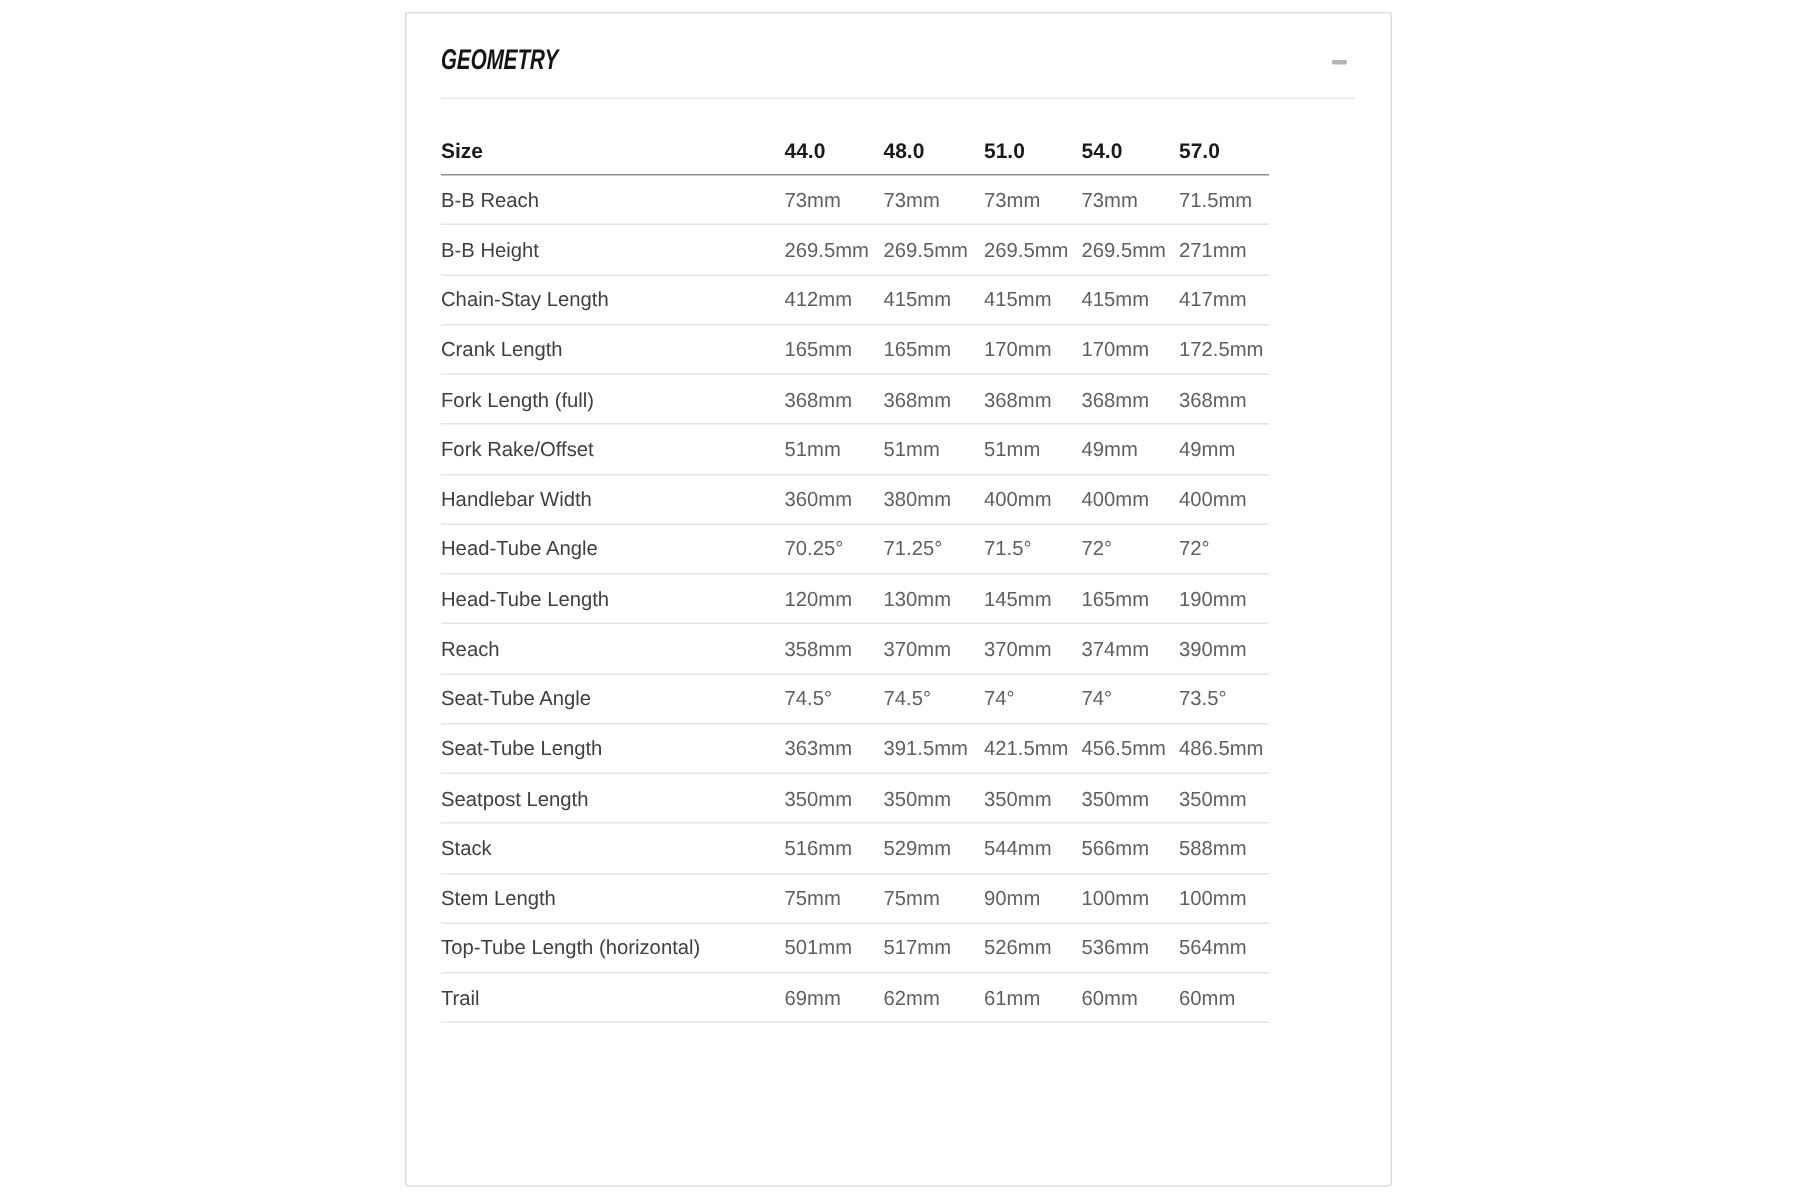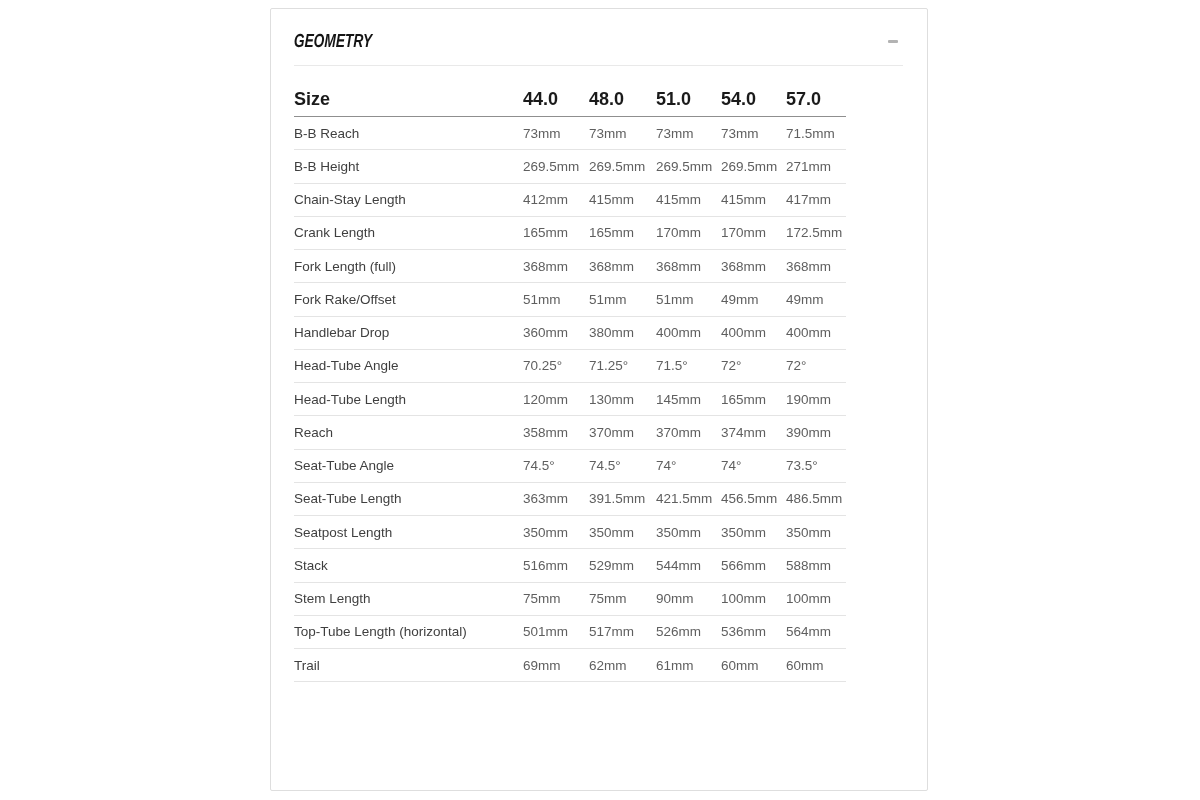--- a/index.html
+++ b/index.html
@@ -53,21 +53,21 @@
   .tr {
     display: grid;
     grid-template-columns: 229px 66px 67px 65px 65px 60px;
     align-items: center;
     height: 33.25px;
     border-bottom: 1px solid #e4e4e4;
   }
   .tr.head {
     height: 34px;
     border-bottom: 1px solid #8f8f8f;
-    font-size: 18px;
+    font-size: 14px;
   }
   .tr.head .td {
     font-weight: 700;
     color: #1a1a1a;
   }
   .td { white-space: nowrap; overflow: visible; }
   .td.label { color: #3f3f3f; }
   .td.val   { color: #5f5f5f; }
 </style>
 </head>
@@ -142,21 +142,21 @@
     <div class="td label">Fork Rake/Offset</div>
     <div class="td val">51mm</div>
     <div class="td val">51mm</div>
     <div class="td val">51mm</div>
     <div class="td val">49mm</div>
     <div class="td val">49mm</div>
   </div>
 
 
   <div class="tr">
-    <div class="td label">Handlebar Drop</div>
+    <div class="td label">Handlebar Width</div>
     <div class="td val">360mm</div>
     <div class="td val">380mm</div>
     <div class="td val">400mm</div>
     <div class="td val">400mm</div>
     <div class="td val">400mm</div>
   </div>
 
   <div class="tr">
     <div class="td label">Head-Tube Angle</div>
     <div class="td val">70.25°</div>

